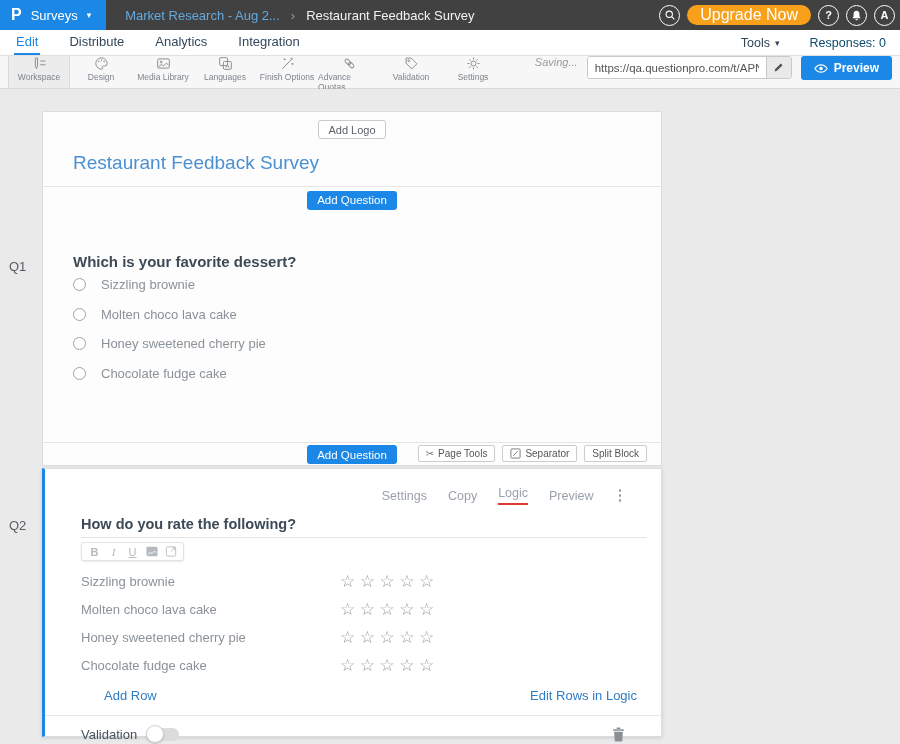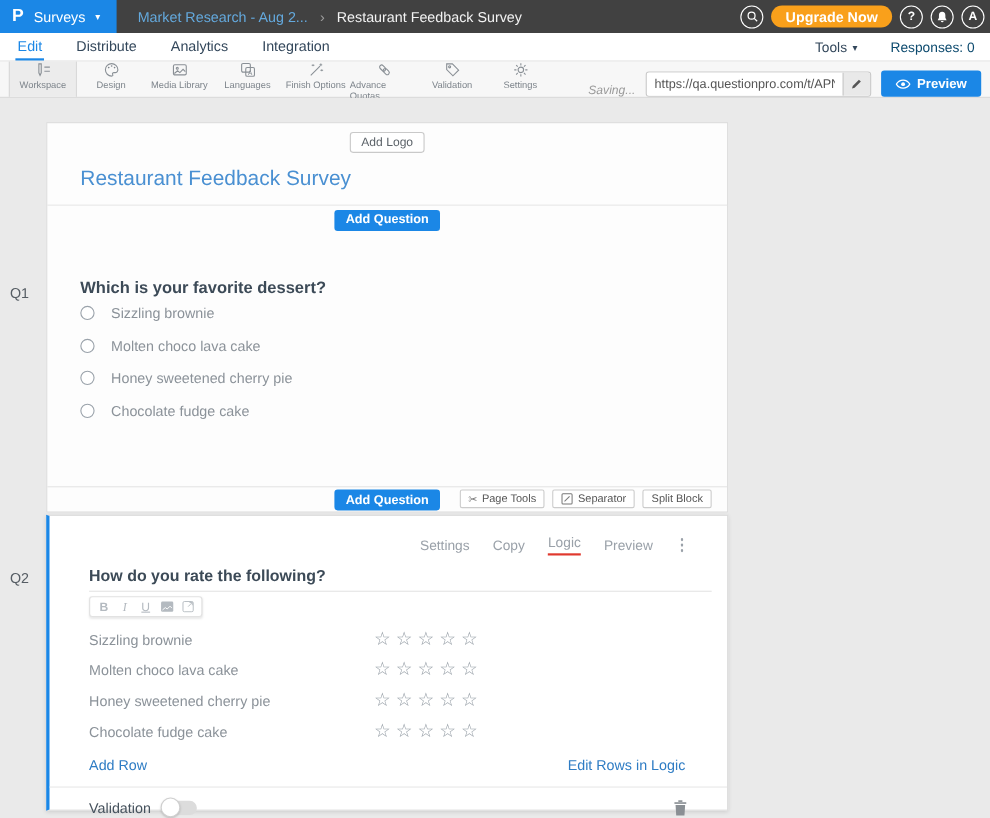--- a/index.html
+++ b/index.html
@@ -14,58 +14,58 @@
   .surveys-label { font-size:13px; }
   .caret { font-size:9px; }
   .breadcrumb { display:flex; align-items:center; gap:11px; margin-left:19px; font-size:13px; }
   .bc-parent { color:#64a9dd; cursor:pointer; }
   .bc-sep { color:#9c9c9c; font-size:13px; }
   .bc-current { color:#f2f2f2; }
   .topbar-right { margin-left:auto; display:flex; align-items:center; gap:7px; padding-right:5px; }
   .circle-btn { width:21px; height:21px; border:1.5px solid #fff; border-radius:50%; background:transparent; color:#fff;
                 display:flex; align-items:center; justify-content:center; font-size:11px; font-weight:bold; }
   .upgrade-btn { background:#f9a01b; border:none; border-radius:10px; color:#fff; height:20px; padding:0 13px;
-                 font-size:13px; font-weight:bold; }
+                 font-size:16px; font-weight:normal; }
 
   
   .tabrow { height:26px; background:#fff; border-bottom:1px solid #e0e0e0; display:flex; align-items:stretch; padding:0 14px; font-size:13px; color:#33475b; }
   .tab { display:flex; align-items:center; padding:0 2px; margin-right:27px; border-bottom:2px solid transparent; cursor:pointer; }
   .tab.active { color:#1b87e6; border-bottom-color:#1b87e6; }
   .tabrow-right { margin-left:auto; display:flex; align-items:center; gap:30px; font-size:12.5px; }
   .tools-link { color:#33475b; cursor:pointer; display:flex; gap:5px; align-items:center; }
   .responses-label { color:#0c4a6e; }
 
   
   .toolbar { height:33px; background:#f7f7f7; border-bottom:1px solid #d9d9d9; display:flex; align-items:stretch; padding-left:8px; color:#868d94; }
   .tb-item { width:62px; display:flex; flex-direction:column; align-items:center; justify-content:flex-start; gap:1px; font-size:8.5px; color:#7d848b; cursor:pointer; }
   .tb-item.active { background:#ececec; border-left:1px solid #d9d9d9; border-right:1px solid #d9d9d9; }
   .tb-icon { height:15px; display:flex; align-items:center; }
   .tb-icon svg { width:15px; height:15px; stroke:#8a9096; fill:none; stroke-width:1.2; }
-  .toolbar-right { margin-left:auto; display:flex; align-items:flex-end; gap:9px; padding-right:8px; }
+  .toolbar-right { margin-left:auto; display:flex; align-items:flex-start; gap:9px; padding-right:8px; }
   .saving-label { font-style:italic; color:#9a9a9a; font-size:11px; }
   .url-group { display:flex; height:23px; border:1px solid #c9c9c9; border-radius:3px; overflow:hidden; background:#fff; }
   .url-input { border:none; outline:none; width:178px; padding:0 7px; font-size:11.5px; color:#555; font-family:inherit; }
   .pencil-btn { width:25px; background:#e9e9e9; border:none; border-left:1px solid #c9c9c9; display:flex; align-items:center; justify-content:center; color:#555; }
   .preview-btn { height:24px; background:#1b87e6; border:none; border-radius:3px; color:#fff; font-size:12px; font-weight:bold;
                  display:flex; align-items:center; gap:6px; padding:0 13px; }
 
   
   .canvas-area { position:relative; height:656px; background:#eaeaea; }
   .qside-label { position:absolute; left:9px; font-size:13px; color:#565d64; }
   .q1-side { top:170px; } .q2-side { top:429px; }
 
   .card { position:absolute; left:42px; width:620px; background:#fdfdfd; border:1px solid #dcdcdc; }
   .card1 { top:22px; height:355px; }
   .card2 { top:379px; height:269px; background:#fff; border-left:3px solid #1b87e6; box-shadow:0 1px 4px rgba(0,0,0,.13); }
 
   .card1-header { padding-top:8px; border-bottom:1px solid #e7e7e7; }
   .add-logo-btn { display:block; margin:0 auto; height:19px; padding:0 9px; background:#fff; border:1px solid #c9c9c9; border-radius:3px; font-size:11px; color:#5c6369; }
   .survey-title { margin:13px 0 12px 30px; font-size:19px; font-weight:normal; color:#4a90d2; cursor:text; }
   .add-q-row { text-align:center; padding-top:3px; height:30px; }
-  .add-q-btn { background:#1b87e6; border:none; border-radius:3px; color:#fff; height:19px; padding:0 10px; font-size:11.5px; font-weight:bold; }
+  .add-q-btn { background:#1b87e6; border:none; border-radius:3px; color:#fff; height:19px; padding:0 10px; font-size:11.5px; font-weight:normal; }
 
   .q1-block { padding-left:30px; }
   .q1-question { margin-top:36px; font-size:15px; font-weight:bold; color:#3c4a57; cursor:text; }
   .option-row { display:flex; align-items:center; gap:15px; height:29.5px; }
   .option-row:first-of-type { margin-top:13px; }
   .radio { width:13px; height:13px; border:1.5px solid #9aa2aa; border-radius:50%; background:#fff; cursor:pointer; flex:none; }
   .option-label { font-size:13px; color:#8b9299; cursor:text; }
 
   .block-footer { position:absolute; bottom:0; left:0; right:0; height:23px; border-top:1px solid #e5e5e5; display:flex; justify-content:center; }
   .block-footer .add-q-btn { margin-top:2px; }
@@ -91,21 +91,21 @@
   .rte-btn.i { font-style:italic; font-family:"Liberation Serif", serif; }
   .rte-btn.u { text-decoration:underline; }
   .rte-btn svg { width:12px; height:11px; }
 
   .rating-rows { margin-top:6px; }
   .rating-row { display:flex; align-items:center; height:28px; padding-left:36px; }
   .row-label { width:259px; font-size:13px; color:#8b9299; cursor:text; }
   .stars { display:flex; gap:4.5px; }
   .stars span { font-size:17px; line-height:1; color:#98a0a8; font-family:"DejaVu Sans", sans-serif; cursor:pointer; }
 
-  .row-links { display:flex; justify-content:space-between; align-items:center; padding:9px 38px 12px 36px; font-size:13px; }
+  .row-links { display:flex; justify-content:space-between; align-items:center; padding:9px 24px 12px 36px; font-size:13px;margin-left:23px; }
   .link-blue { color:#2e7cc4; cursor:pointer; }
 
   .validation-row { border-top:1px solid #e8e8e8; display:flex; align-items:center; height:37px; padding:0 36px; }
   .validation-label { font-size:13px; color:#46525d; }
   .toggle { position:relative; width:30px; height:13px; background:#dcdcdc; border-radius:7px; margin-left:12px; cursor:pointer; }
   .toggle-knob { position:absolute; left:-3px; top:-3px; width:18px; height:18px; border-radius:50%; background:#fff; border:1px solid #cfcfcf; box-shadow:0 1px 2px rgba(0,0,0,.18); }
   .trash-btn { margin-left:auto; background:none; border:none; color:#8a8f94; display:flex; }
   .trash-btn svg { width:13px; height:15px; fill:#8a8f94; }
 </style>
 </head>

